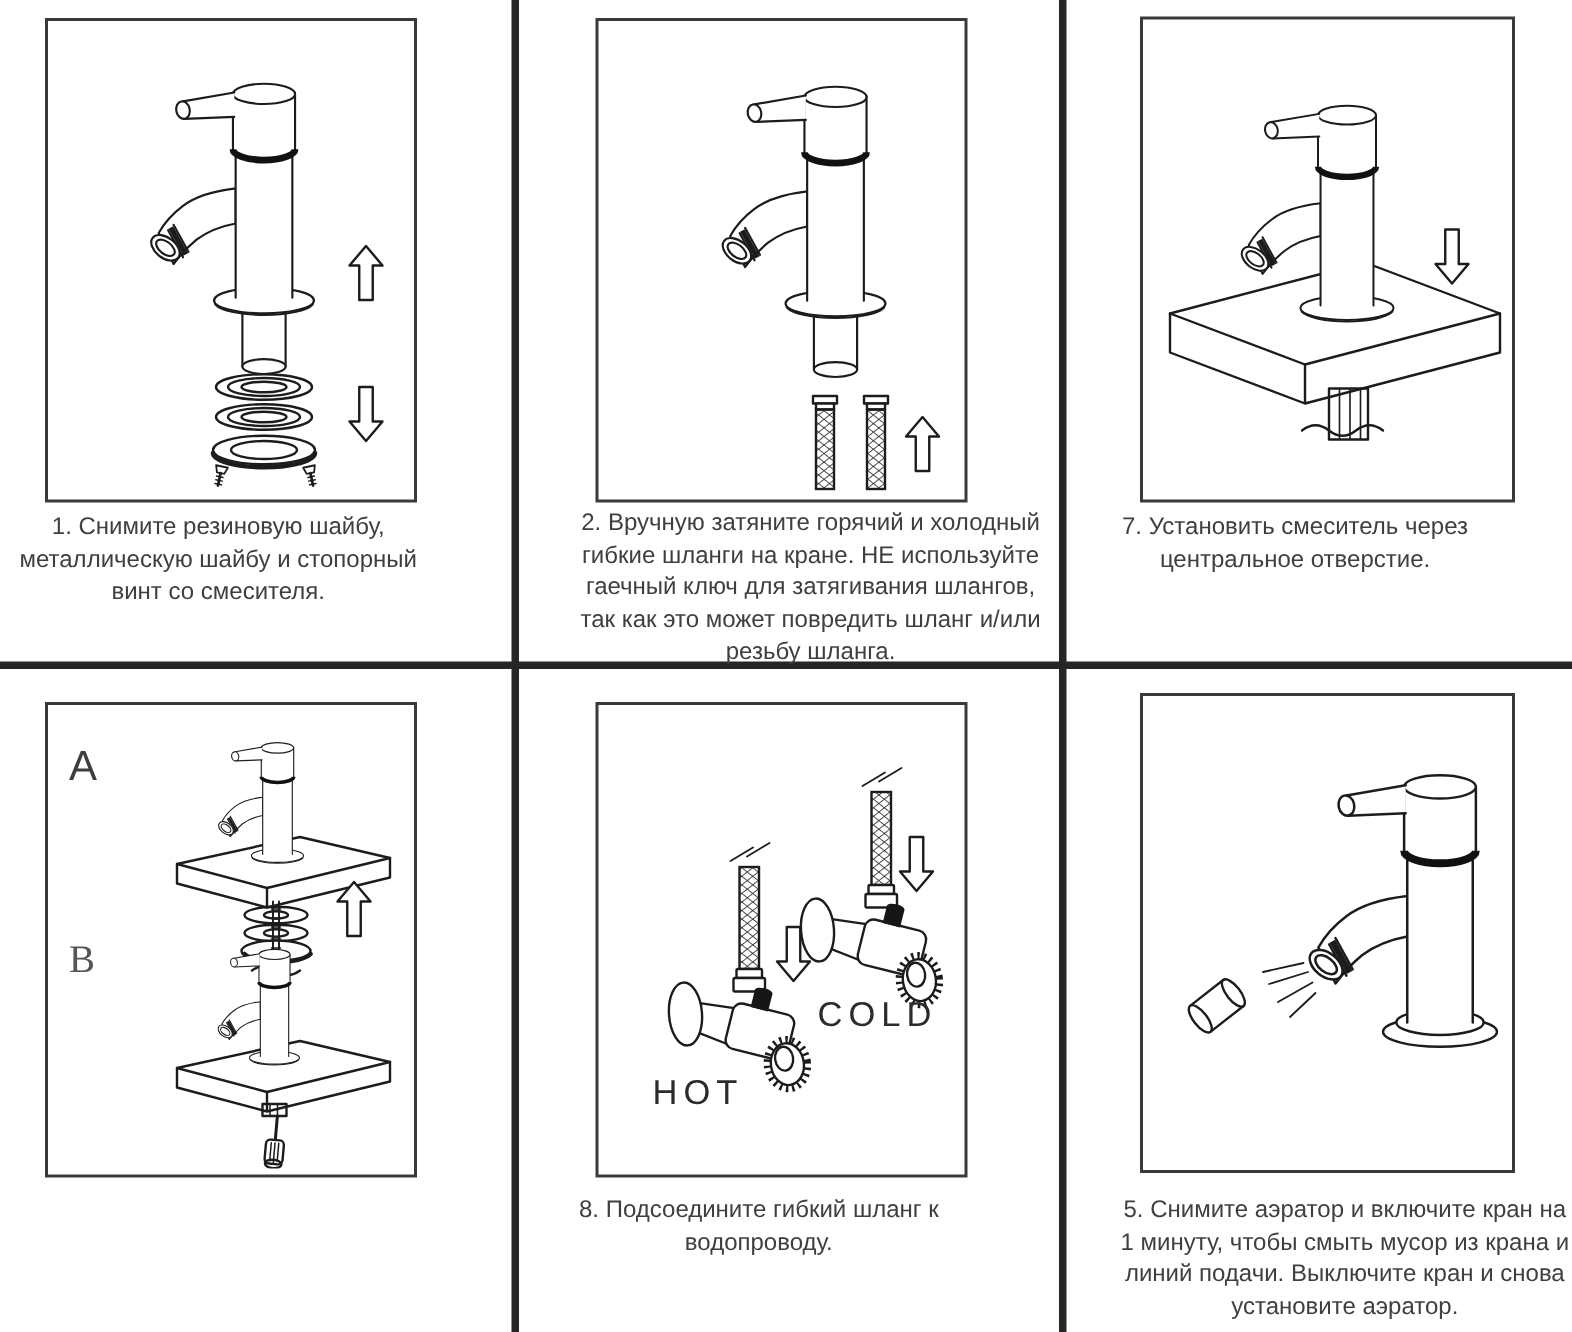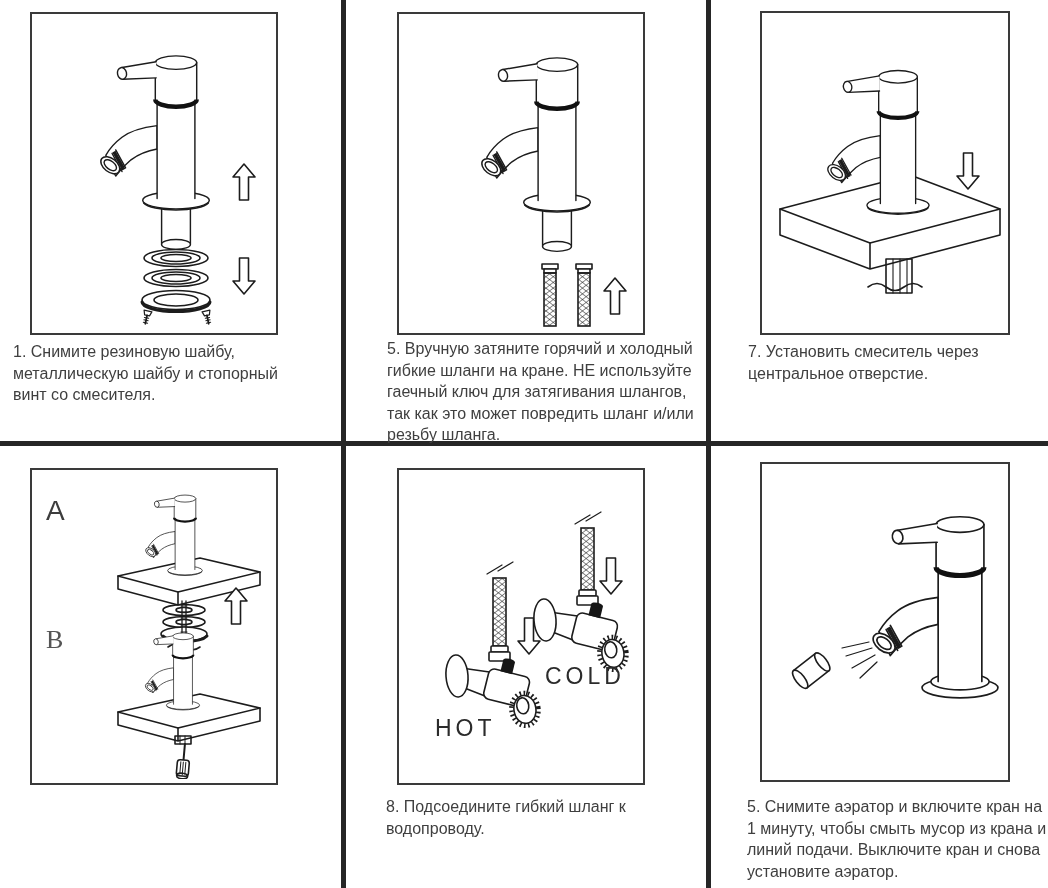--- a/index.html
+++ b/index.html
@@ -1,17 +1,17 @@
 <!DOCTYPE html>
 <html><head>
 <meta charset="utf-8">
 <style>
   html,body{margin:0;padding:0;background:#fff;}
   .canvas{position:relative;width:1048px;height:888px;background:#fff;
-          font-family:"Liberation Sans",sans-serif;overflow:hidden;}
+          font-family:"Liberation Sans",sans-serif;overflow:hidden;text-align:center;}
   .vdiv{position:absolute;top:0;width:5px;height:888px;background:#262626;}
   .hdiv{position:absolute;left:0;top:441px;width:1048px;height:5px;background:#262626;}
   .cell{position:absolute;}
   .fig{position:absolute;border:2px solid #3a3a3a;background:#fff;}
   .fig svg{display:block;}
   .cap{position:absolute;margin:0;font-size:16px;line-height:21.5px;color:#3f3f3f;white-space:pre;}
   .ln{stroke:#1c1c1c;stroke-width:1.6;fill:none;stroke-linecap:round;stroke-linejoin:round;}
   .wh{fill:#fff;stroke:#1c1c1c;stroke-width:1.6;stroke-linejoin:round;}
   .labA{font-family:"Liberation Sans",sans-serif;font-size:28px;fill:#3d3d3d;}
   .labB{font-family:"Liberation Serif",serif;font-size:26px;fill:#555;}
@@ -122,21 +122,21 @@
           <rect x="145" y="259" width="12" height="53" fill="url(#braidA)" stroke="#1c1c1c" stroke-width="1.6"></rect>
           <rect x="145" y="259" width="12" height="53" fill="url(#braidB)"></rect>
           <rect class="wh" x="177" y="250" width="16" height="5"></rect>
             <rect class="wh" x="179" y="255" width="12" height="4"></rect>
           <rect x="179" y="259" width="12" height="53" fill="url(#braidA)" stroke="#1c1c1c" stroke-width="1.6"></rect>
           <rect x="179" y="259" width="12" height="53" fill="url(#braidB)"></rect>
         </g>
         <use href="#arr-up" transform="translate(216,264)"></use>
       </svg>
     </div>
-    <p class="cap" style="left:41px;top:338px">5. Вручную затяните горячий и холодный
+    <p class="cap" style="left:41px;top:338px">2. Вручную затяните горячий и холодный
 гибкие шланги на кране. НЕ используйте
 гаечный ключ для затягивания шлангов,
 так как это может повредить шланг и/или
 резьбу шланга.</p>
   </div>
 
   <div class="cell" style="left:711px;top:0;width:337px;height:441px">
     <div class="fig" style="left:49px;top:11px;width:246px;height:320px">
       <svg width="242" height="316" viewBox="0 0 242 316">
         <g>

